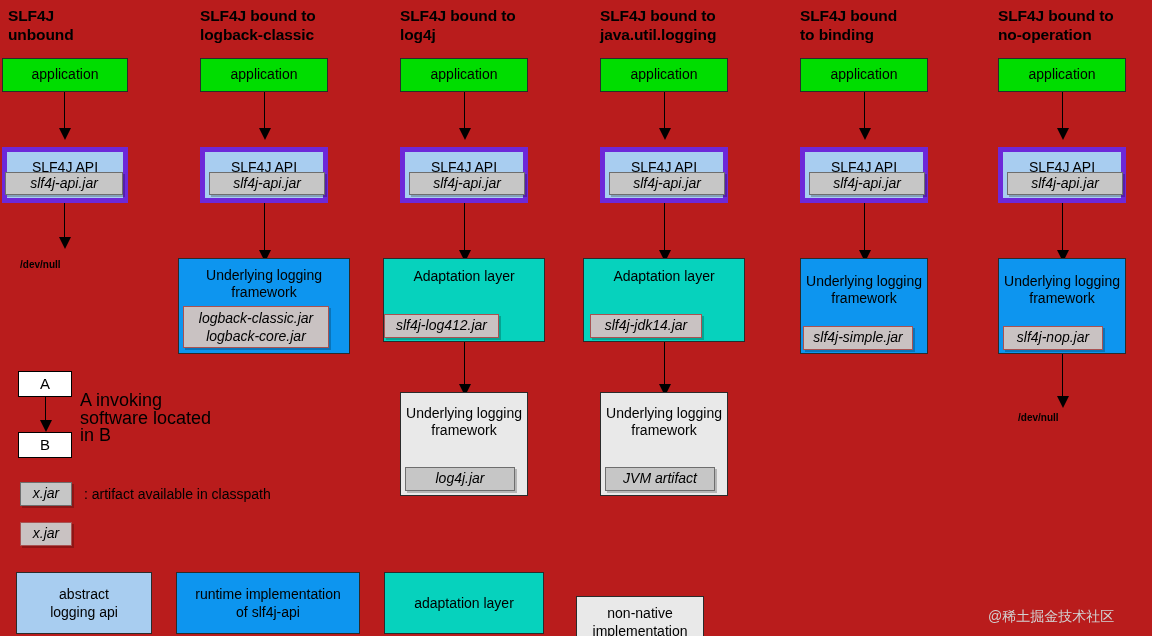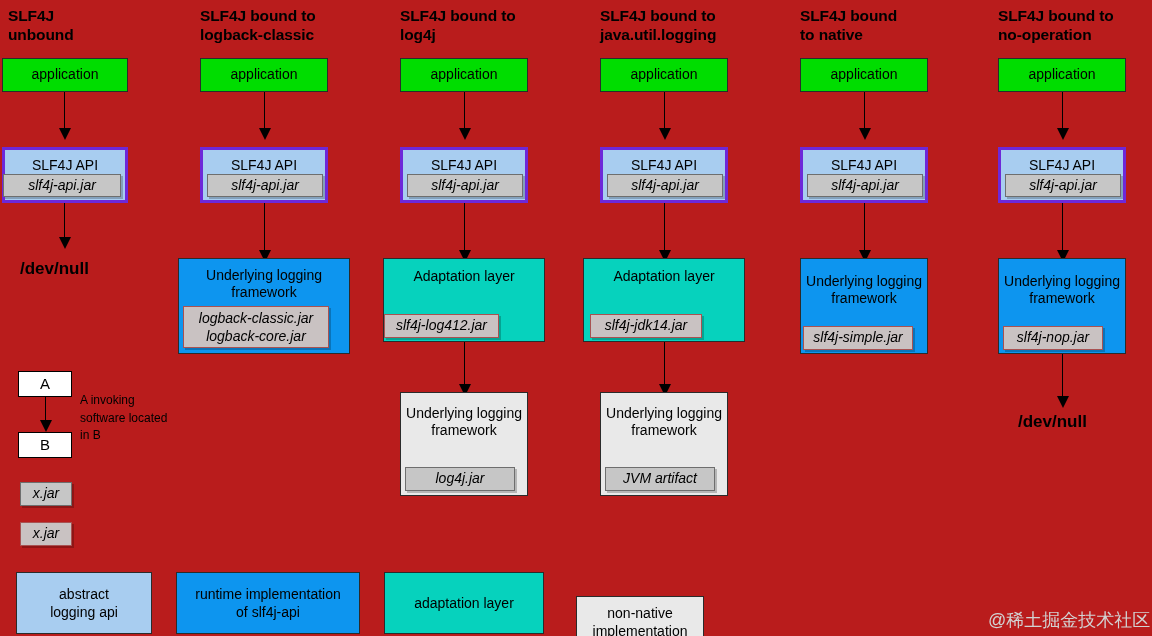--- a/index.html
+++ b/index.html
@@ -41,21 +41,21 @@
     text-align: center;
   }
   .app-box {
     background: #00dd00;
     border: 1px solid #2b2b2b;
   }
   .app-box .box-label { top: 7px; }
 
   .api-box {
     background: #a8cdf0;
-    border: 3px solid #6d28d9;
+    border: 5px solid #6d28d9;
   }
   .api-box .box-label { top: 7px; }
 
   .native-box {
     background: #0d95ef;
     border: 1px solid #2b2b2b;
   }
   .native-box .box-label { top: 8px; }
 
   .adapt-box {
@@ -99,38 +99,38 @@
   .arrow-head {
     position: absolute;
     width: 0; height: 0;
     border-left: 6px solid transparent;
     border-right: 6px solid transparent;
     border-top: 12px solid #000;
   }
   .devnull {
     position: absolute;
     font-weight: bold;
-    font-size: 17px;
+    font-size: 10px;
     color: #000;
     white-space: nowrap;
   }
 
   
   .legend-box {
     position: absolute;
     box-sizing: border-box;
     border: 1px solid #000;
     background: #fff;
     text-align: center;
     font-size: 15px;
     padding-top: 3px;
   }
   .legend-text {
     position: absolute;
-    font-size: 12px;
+    font-size: 18px;
     line-height: 17.5px;
     color: #000;
     white-space: pre-line;
   }
   .legend-line {
     position: absolute;
     font-size: 14px;
     color: #000;
     white-space: nowrap;
   }
@@ -143,39 +143,39 @@
     color: #000;
     display: flex;
     align-items: center;
     justify-content: center;
     text-align: center;
     white-space: pre-line;
   }
   .watermark {
     position: absolute;
     color: #d2d2d2;
-    font-size: 18px;
+    font-size: 14px;
     white-space: nowrap;
   }
 </style>
 </head>
 <body>
 
 <div id="canvas">
 
   <div class="col-title" style="left:8px; top:6px;">SLF4J
 unbound</div>
   <div class="col-title" style="left:200px; top:6px;">SLF4J bound to
 logback-classic</div>
   <div class="col-title" style="left:400px; top:6px;">SLF4J bound to
 log4j</div>
   <div class="col-title" style="left:600px; top:6px;">SLF4J bound to
 java.util.logging</div>
   <div class="col-title" style="left:800px; top:6px;">SLF4J bound
-to native</div>
+to binding</div>
   <div class="col-title" style="left:998px; top:6px;">SLF4J bound to
 no-operation</div>
 
   <div class="box app-box" style="left:2px;   top:58px; width:126px; height:34px;">
     <div class="box-label">application</div>
   </div>
   <div class="box app-box" style="left:200px; top:58px; width:128px; height:34px;">
     <div class="box-label">application</div>
   </div>
   <div class="box app-box" style="left:400px; top:58px; width:128px; height:34px;">
@@ -300,20 +300,21 @@
 
   <div class="legend-box" style="left:18px; top:371px; width:54px; height:26px;">A</div>
   <div class="arrow" style="left:45px; top:397px; height:28px;"></div>
   <div class="arrow-head" style="left:40px; top:420px;"></div>
   <div class="legend-box" style="left:18px; top:432px; width:54px; height:26px;">B</div>
   <div class="legend-text" style="left:80px; top:392px; width:140px;">A invoking
 software located
 in B</div>
 
   <div class="jar" style="left:20px; top:482px; width:52px; height:24px; position:absolute;">x.jar</div>
+  <div class="legend-line" style="left:84px; top:486px;">: artifact available in classpath</div>
 
   <div class="jar binding" style="left:20px; top:522px; width:52px; height:24px; position:absolute;">x.jar</div>
 
   <div class="swatch" style="left:16px;  top:572px; width:136px; height:62px; background:#a8cdf0;">abstract
 logging api</div>
   <div class="swatch" style="left:176px; top:572px; width:184px; height:62px; background:#0d95ef;">runtime implementation
 of slf4j-api</div>
   <div class="swatch" style="left:384px; top:572px; width:160px; height:62px; background:#06d2bd;">adaptation layer</div>
   <div class="swatch" style="left:576px; top:572px; width:128px; height:70px; background:#e9e9e9;margin-top:24px;">non-native
 implementation

